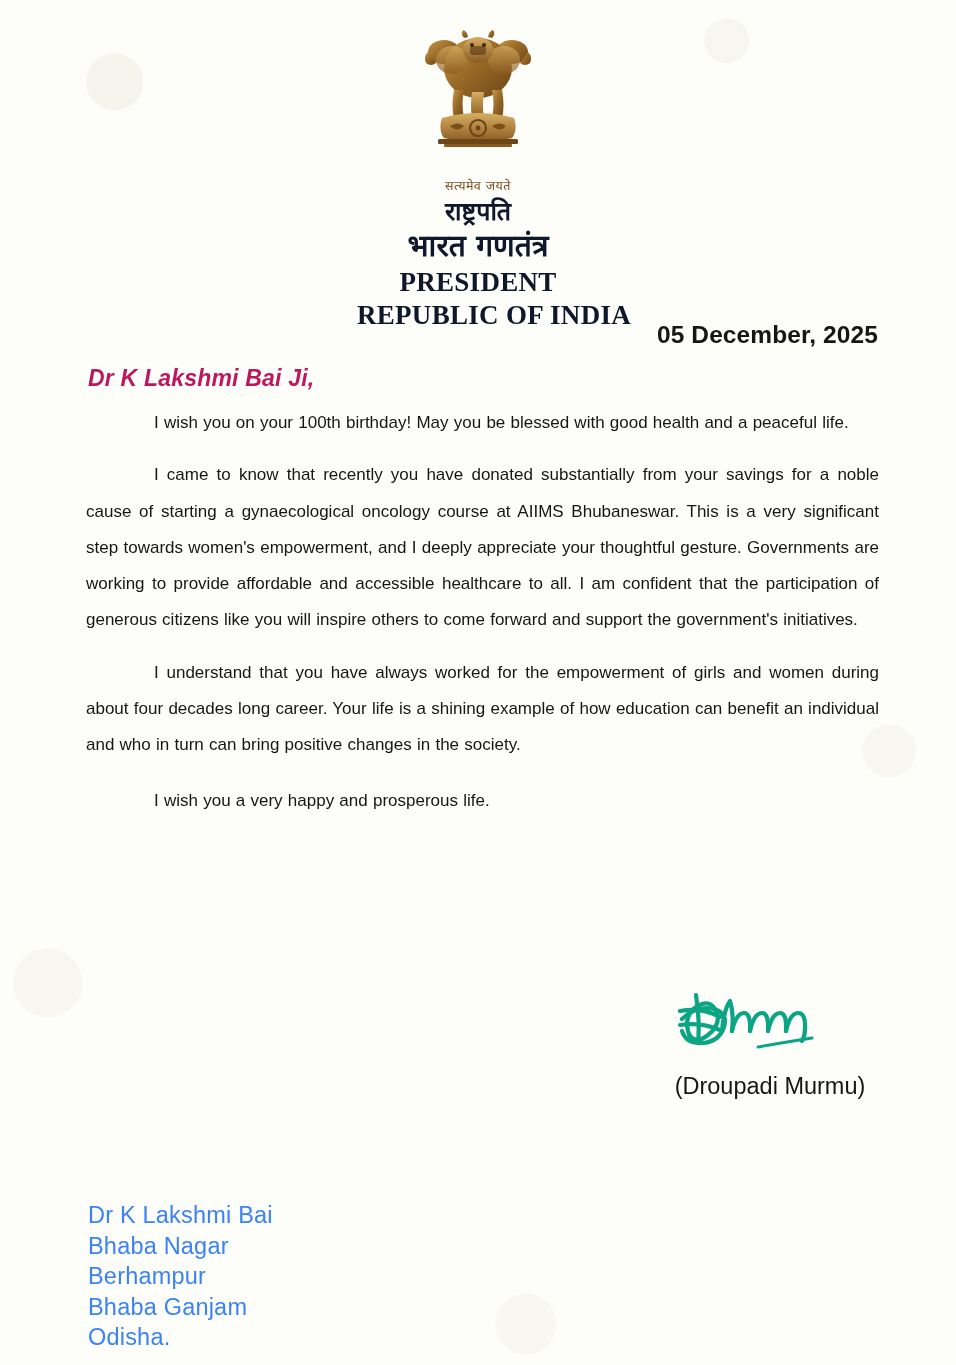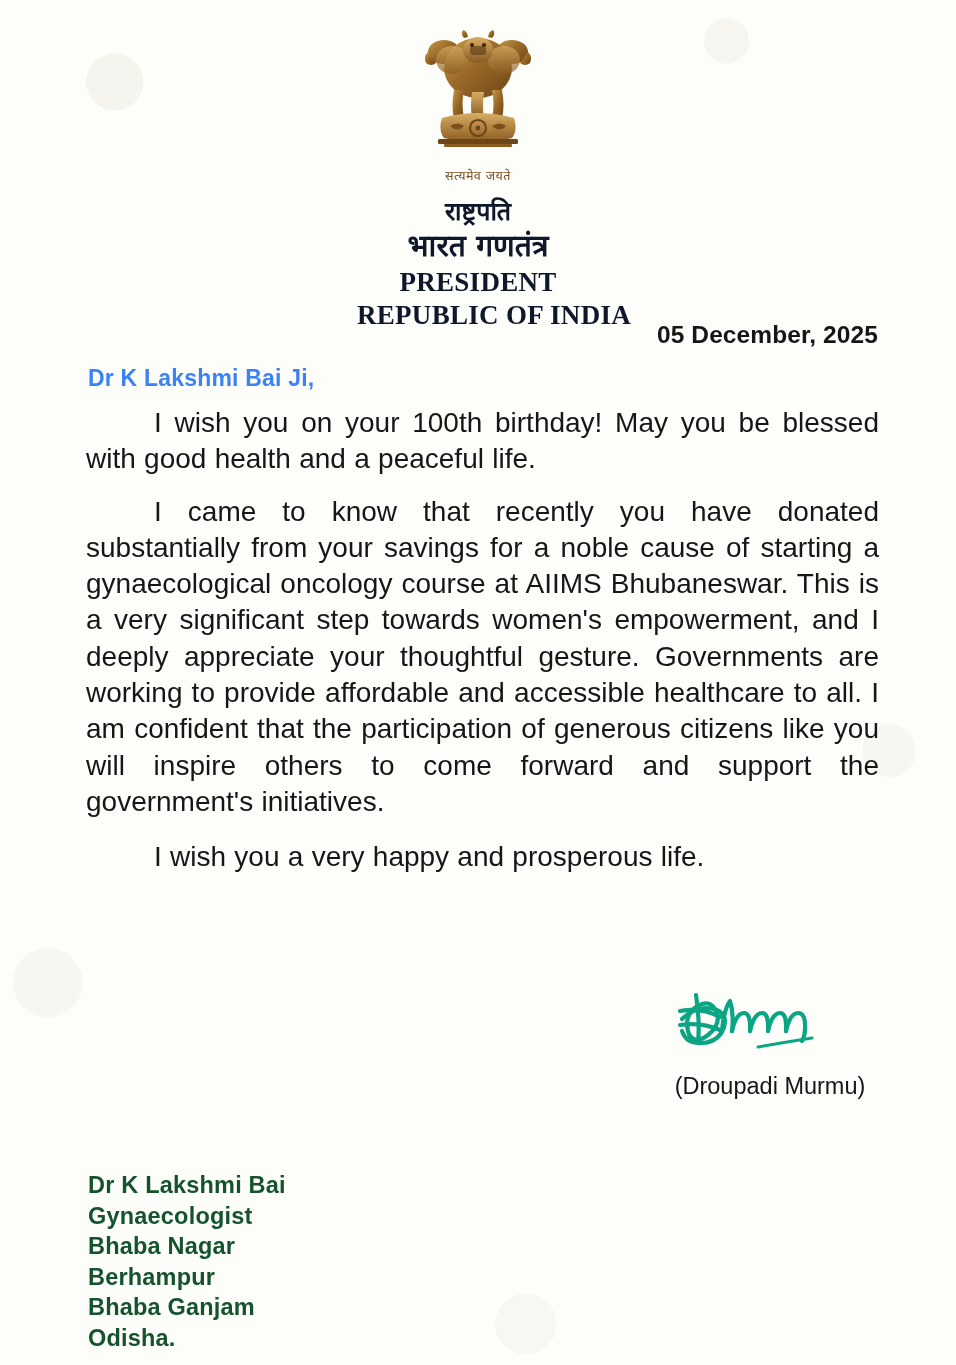--- a/index.html
+++ b/index.html
@@ -38,21 +38,21 @@
     left: 0;
     right: 0;
     text-align: center;
   }
   .emblem-svg { display: inline-block; }
   .emblem-motto {
     font-family: "DejaVu Sans", sans-serif;
     font-size: 12.5px;
     color: #7a4a1c;
     letter-spacing: .5px;
-    margin-top: 0;
+    margin-top: 10px;
     line-height: 1;
   }
 
   .letterhead {
     position: absolute;
     top: 198px;
     left: 0;
     right: 0;
     text-align: center;
     color: #0f172a;
@@ -95,33 +95,34 @@
     letter-spacing: .1px;
     text-align: right;
   }
 
   .salutation {
     position: absolute;
     top: 365px;
     left: 88px;
     font-size: 23px;
     font-weight: 700;
-    color: #3b82f6;
+    color: #be185d;
     letter-spacing: .2px;
+    font-style: italic;
   }
 
   .body-block {
     position: absolute;
     top: 405px;
     left: 86px;
     width: 793px;
     color: #161616;
   }
   .para {
-    font-size: 28px;
+    font-size: 17px;
     line-height: 36.3px;
     text-align: justify;
     text-indent: 68px;
     margin: 0 0 16px 0;
     word-spacing: .5px;
   }
   .para.last {
     text-align: left;
     margin-bottom: 0;
   }
@@ -140,26 +141,26 @@
     left: 620px;
     width: 300px;
     text-align: center;
     font-size: 23.5px;
     font-weight: 400;
     color: #161616;
   }
 
   .address {
     position: absolute;
-    top: 1170px;
+    top: 1200px;
     left: 88px;
     font-size: 23.5px;
-    font-weight: 700;
+    font-weight: 400;
     line-height: 30.5px;
-    color: #14532d;
+    color: #3b82f6;
     letter-spacing: .2px;
   }
   .address div { white-space: nowrap; }
 </style>
 </head>
 <body>
 
 <div class="page">
 
   <div class="emblem-wrap">
@@ -215,20 +216,21 @@
     <div class="lh-en2">REPUBLIC OF INDIA</div>
   </div>
 
   <div class="date-line">05 December, 2025</div>
 
   <div class="salutation">Dr K Lakshmi Bai Ji,</div>
 
   <div class="body-block">
     <p class="para">I wish you on your 100th birthday! May you be blessed with good health and a peaceful life.</p>
     <p class="para">I came to know that recently you have donated substantially from your savings for a noble cause of starting a gynaecological oncology course at AIIMS Bhubaneswar. This is a very significant step towards women's empowerment, and I deeply appreciate your thoughtful gesture. Governments are working to provide affordable and accessible healthcare to all. I am confident that the participation of generous citizens like you will inspire others to come forward and support the government's initiatives.</p>
+    <p class="para">I understand that you have always worked for the empowerment of girls and women during about four decades long career. Your life is a shining example of how education can benefit an individual and who in turn can bring positive changes in the society.</p>
     <p class="para last gap-top">I wish you a very happy and prosperous life.</p>
   </div>
 
   <div class="signature">
     <svg width="250" height="80" viewBox="0 0 250 80">
       <g fill="none" stroke="#0ca583" stroke-width="4.2" stroke-linecap="round" stroke-linejoin="round">
         <path d="M30 52 q-8 -20 6 -30 q14 -9 20 4 q6 13 -8 24 q-13 10 -19 -1"></path>
         <path d="M22 34 q14 -14 32 -10 q14 4 10 18 q-5 15 -22 16 q-16 1 -20 -12"></path>
         <path d="M36 10 q4 26 2 48"></path>
         <path d="M20 26 q22 -4 40 6"></path>
@@ -239,20 +241,19 @@
         <path d="M108 46 q4 -18 12 -18 q7 0 6 18"></path>
         <path d="M126 46 q4 -18 12 -18 q8 0 7 16 q0 7 -3 12"></path>
         <path d="M98 62 q28 -5 54 -9" stroke-width="3"></path>
       </g>
     </svg>
   </div>
   <div class="sig-name">(Droupadi Murmu)</div>
 
   <div class="address">
     <div>Dr K Lakshmi Bai</div>
-    <div>Gynaecologist</div>
     <div>Bhaba Nagar</div>
     <div>Berhampur</div>
     <div>Bhaba Ganjam</div>
     <div>Odisha.</div>
   </div>
 
 </div>
 
 </body></html>

